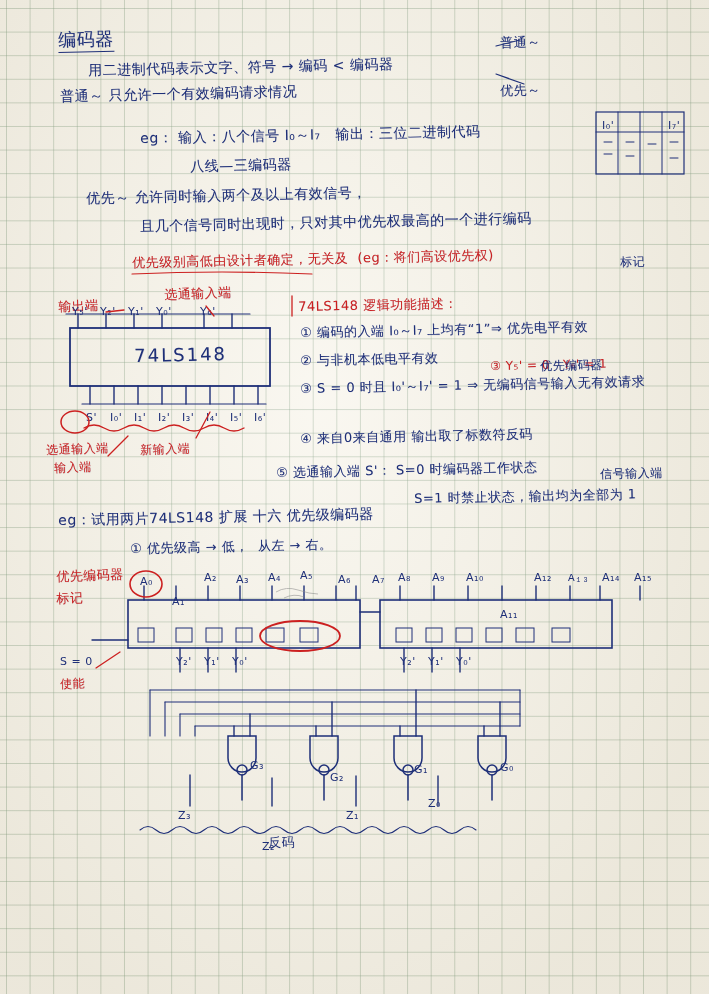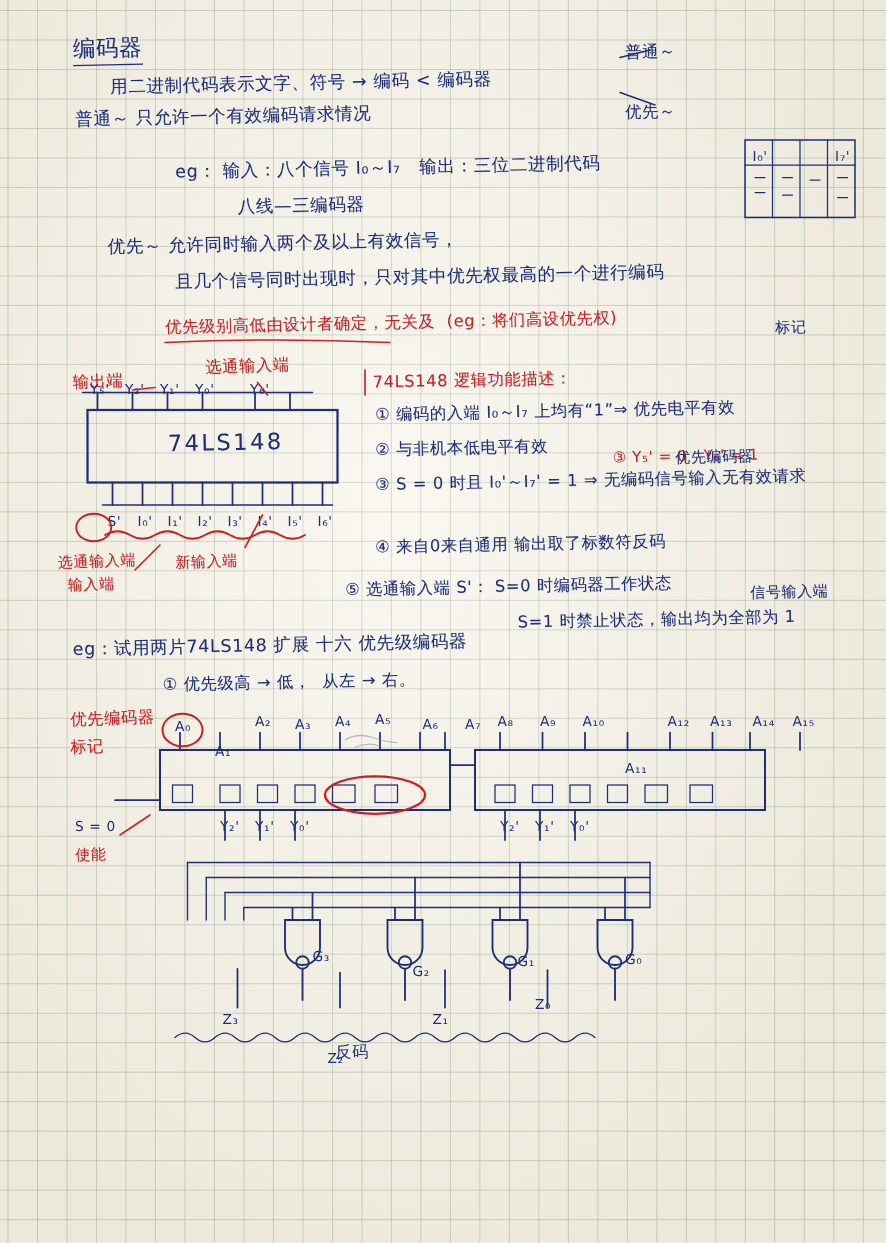--- a/index.html
+++ b/index.html
@@ -125,21 +125,21 @@
 <div class="hw blue small" style="left:268px;top:572px;">A₄</div>
 <div class="hw blue small" style="left:300px;top:570px;">A₅</div>
 <div class="hw blue small" style="left:338px;top:574px;">A₆</div>
 <div class="hw blue small" style="left:372px;top:574px;">A₇</div>
 
 <div class="hw blue small" style="left:398px;top:572px;">A₈</div>
 <div class="hw blue small" style="left:432px;top:572px;">A₉</div>
 <div class="hw blue small" style="left:466px;top:572px;">A₁₀</div>
 <div class="hw blue small" style="left:500px;top:572px;margin-top:37px;">A₁₁</div>
 <div class="hw blue small" style="left:534px;top:572px;">A₁₂</div>
-<div class="hw blue small" style="left:568px;top:572px;">A₁₃</div>
+<div class="hw blue small" style="left:568px;top:572px;font-family:Liberation Mono, monospace;">A₁₃</div>
 <div class="hw blue small" style="left:602px;top:572px;">A₁₄</div>
 <div class="hw blue small" style="left:634px;top:572px;">A₁₅</div>
 
 <div class="hw blue small" style="left:176px;top:656px;">Y₂'</div>
 <div class="hw blue small" style="left:204px;top:656px;">Y₁'</div>
 <div class="hw blue small" style="left:232px;top:656px;">Y₀'</div>
 <div class="hw blue small" style="left:400px;top:656px;">Y₂'</div>
 <div class="hw blue small" style="left:428px;top:656px;">Y₁'</div>
 <div class="hw blue small" style="left:456px;top:656px;">Y₀'</div>
 

